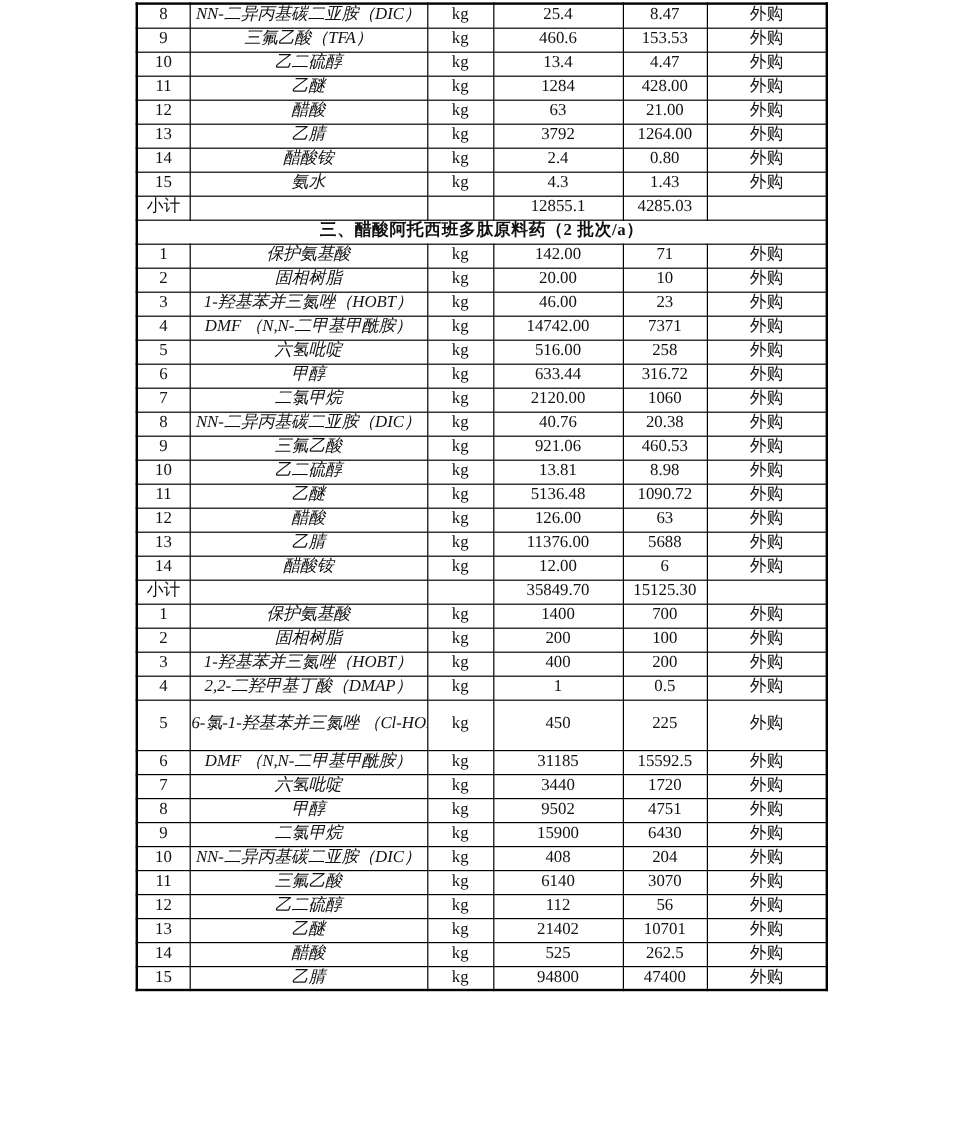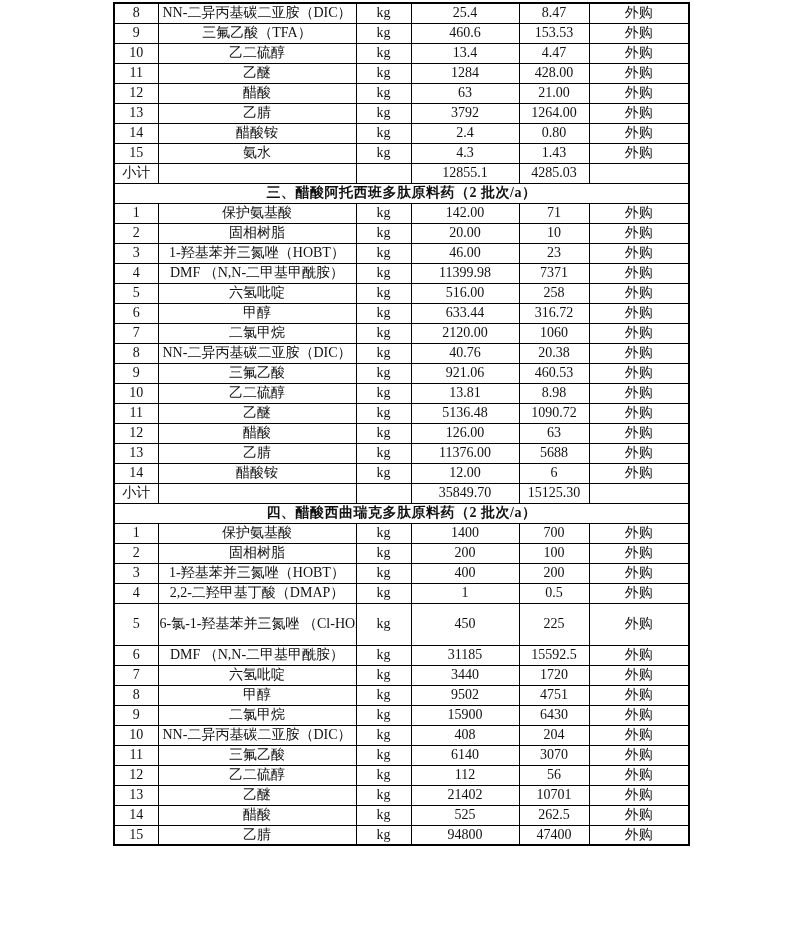--- a/index.html
+++ b/index.html
@@ -37,20 +37,21 @@
     padding: 0 1px;
     overflow: hidden;
     white-space: nowrap;
   }
   tr.material-row, tr.subtotal-row { height: 20px; }
   tr.section-row { height: 20px; }
   tr.tall { height: 42px; }
   td.cell-name {
     font-size: 13px;
     white-space: pre;
+    font-style: italic;
   }
   td.cell-title {
     font-weight: bold;
     font-size: 14px;
     letter-spacing: 0.5px;
   }
   td.cell-no, td.cell-unit, td.cell-annual, td.cell-batch, td.cell-source {
     font-size: 14px;
   }
 </style>
@@ -164,21 +165,21 @@
           <td class="cell-name">1-羟基苯并三氮唑（HOBT）</td>
           <td class="cell-unit">kg</td>
           <td class="cell-annual">46.00</td>
           <td class="cell-batch">23</td>
           <td class="cell-source">外购</td>
         </tr>
         <tr class="material-row">
           <td class="cell-no">4</td>
           <td class="cell-name">DMF （N,N-二甲基甲酰胺）</td>
           <td class="cell-unit">kg</td>
-          <td class="cell-annual">11399.98</td>
+          <td class="cell-annual">14742.00</td>
           <td class="cell-batch">7371</td>
           <td class="cell-source">外购</td>
         </tr>
         <tr class="material-row">
           <td class="cell-no">5</td>
           <td class="cell-name">六氢吡啶</td>
           <td class="cell-unit">kg</td>
           <td class="cell-annual">516.00</td>
           <td class="cell-batch">258</td>
           <td class="cell-source">外购</td>
@@ -256,23 +257,20 @@
           <td class="cell-source">外购</td>
         </tr>
         <tr class="subtotal-row">
           <td class="cell-no">小计</td>
           <td class="cell-name"></td>
           <td class="cell-unit"></td>
           <td class="cell-annual">35849.70</td>
           <td class="cell-batch">15125.30</td>
           <td class="cell-source"></td>
         </tr>
-        <tr class="section-row">
-          <td class="cell-title" colspan="6">四、醋酸西曲瑞克多肽原料药（2 批次/a）</td>
-        </tr>
         <tr class="material-row">
           <td class="cell-no">1</td>
           <td class="cell-name">保护氨基酸</td>
           <td class="cell-unit">kg</td>
           <td class="cell-annual">1400</td>
           <td class="cell-batch">700</td>
           <td class="cell-source">外购</td>
         </tr>
         <tr class="material-row">
           <td class="cell-no">2</td>

